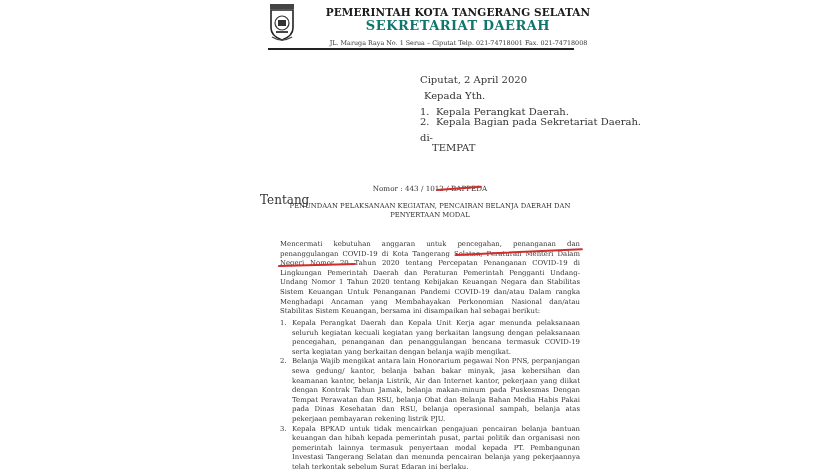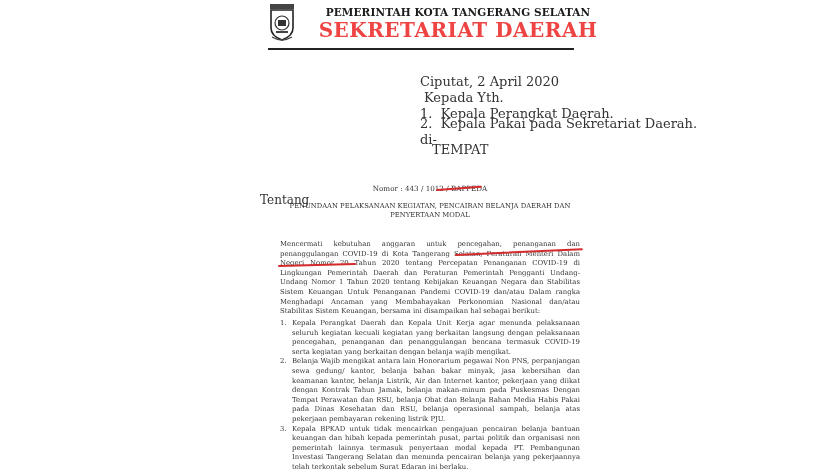--- a/index.html
+++ b/index.html
@@ -1,24 +1,24 @@
 <!DOCTYPE html>
 <html><head>
 <meta charset="utf-8">
 <style>
   html, body { margin:0; padding:0; background:#ffffff; }
   body { width:840px; height:473px; overflow:hidden; position:relative; font-family:"DejaVu Serif", serif; color:#2a2a2a; }
   .page { position:absolute; left:0; top:0; width:705px; height:473px; background:#fff; }
   .letterhead { position:absolute; left:268px; top:2px; width:340px; height:48px; }
   .logo { position:absolute; left:0; top:2px; width:28px; height:38px; }
   .lh-line1 { position:absolute; left:40px; top:4px; width:300px; text-align:center; font-weight:bold; font-size:10.5px; letter-spacing:0.1px; color:#1c1c1c; }
-  .lh-line2 { position:absolute; left:40px; top:16px; width:300px; text-align:center; font-weight:bold; font-size:20px; letter-spacing:0.5px; color:#ef4444; }
+  .lh-line2 { position:absolute; left:40px; top:16px; width:300px; text-align:center; font-weight:bold; font-size:13px; letter-spacing:0.5px; color:#0f766e; }
   .lh-line3 { position:absolute; left:38px; top:37px; width:305px; text-align:center; font-size:6.4px; color:#333; white-space:nowrap; }
   .rule { position:absolute; left:268px; top:48px; width:306px; height:2px; background:#222; }
-  .small { font-size:13px; color:#333; position:absolute; white-space:nowrap; }
+  .small { font-size:10px; color:#333; position:absolute; white-space:nowrap; }
   .bold { font-weight:normal; }
   .title-se { position:absolute; left:260px; top:174px; width:340px; text-align:center; font-size:8px; font-weight:bold; color:#222; }
   .nomor { position:absolute; left:260px; top:184px; width:340px; text-align:center; font-size:7.2px; color:#333; }
   .tentang { position:absolute; left:260px; top:193px; width:340px; font-size:12px; color:#333; }
   .subj { position:absolute; left:260px; width:340px; text-align:center; font-size:6.8px; color:#333; }
   .para { position:absolute; left:280px; width:300px; font-size:6.9px; line-height:9.6px; color:#333; text-align:justify; }
   .list { position:absolute; left:280px; width:300px; font-size:6.9px; line-height:9.6px; color:#333; }
   .list-item { position:relative; padding-left:12px; text-align:justify; }
   .list-num { position:absolute; left:0; top:0; }
   .redmark { position:absolute; background:#d42b2b; height:1.6px; border-radius:1px; transform-origin:left center; }
@@ -34,32 +34,33 @@
         <rect x="2" y="0" width="24" height="5" fill="#444"></rect>
         <path d="M3 6 L25 6 L25 24 Q25 32 14 36 Q3 32 3 24 Z" fill="none" stroke="#222" stroke-width="1.6"></path>
         <circle cx="14" cy="19" r="7" fill="none" stroke="#333" stroke-width="1.2"></circle>
         <rect x="10" y="16" width="8" height="6" fill="#333"></rect>
         <rect x="8" y="27" width="12" height="2" fill="#444"></rect>
         <path d="M4 33 Q14 39 24 33" fill="none" stroke="#444" stroke-width="1.4"></path>
       </svg>
     </div>
     <div class="lh-line1">PEMERINTAH KOTA TANGERANG SELATAN</div>
     <div class="lh-line2">SEKRETARIAT DAERAH</div>
+    <div class="lh-line3">JL. Maruga Raya No. 1 Serua – Ciputat Telp. 021-74718001 Fax. 021-74718008</div>
   </div>
   <div class="rule"></div>
 
   <div class="small" style="left:420px; top:74px;">Ciputat, 2 April 2020</div>
   <div class="small" style="left:424px; top:90px;">Kepada Yth.</div>
   <div class="small bold" style="left:420px; top:106px;">
     <span>1.</span>&nbsp;
     <span>Kepala Perangkat Daerah.</span>
   </div>
   <div class="small bold" style="left:420px; top:116px;">
     <span>2.</span>&nbsp;
-    <span>Kepala Pakai pada Sekretariat Daerah.</span>
+    <span>Kepala Bagian pada Sekretariat Daerah.</span>
   </div>
   <div class="small" style="left:420px; top:132px;">di-</div>
   <div class="small" style="left:432px; top:142px;">TEMPAT</div>
 
   <div class="nomor">Nomor : 443 / 1012 / BAPPEDA</div>
   <div class="tentang">Tentang</div>
   <div class="subj" style="top:202px;">PENUNDAAN PELAKSANAAN KEGIATAN, PENCAIRAN BELANJA DAERAH DAN</div>
   <div class="subj" style="top:211px;">PENYERTAAN MODAL</div>
 
   <div class="para" style="top:240px;">Mencermati kebutuhan anggaran untuk pencegahan, penanganan dan penanggulangan COVID-19 di Kota Tangerang Selatan, Peraturan Menteri Dalam Negeri Nomor 20 Tahun 2020 tentang Percepatan Penanganan COVID-19 di Lingkungan Pemerintah Daerah dan Peraturan Pemerintah Pengganti Undang-Undang Nomor 1 Tahun 2020 tentang Kebijakan Keuangan Negara dan Stabilitas Sistem Keuangan Untuk Penanganan Pandemi COVID-19 dan/atau Dalam rangka Menghadapi Ancaman yang Membahayakan Perkonomian Nasional dan/atau Stabilitas Sistem Keuangan, bersama ini disampaikan hal sebagai berikut:</div>

